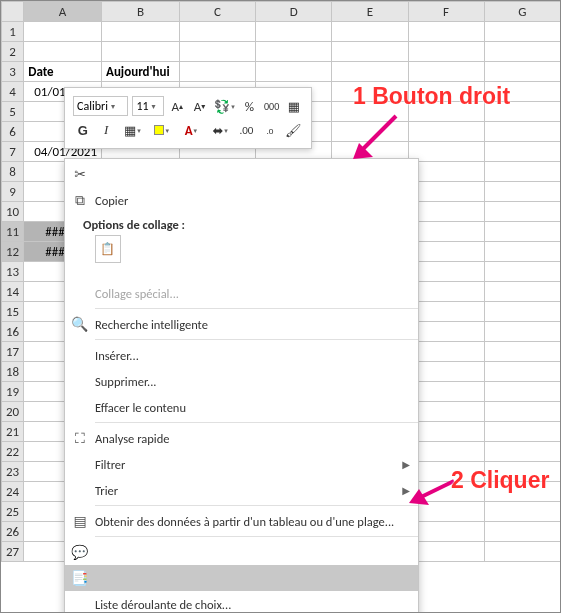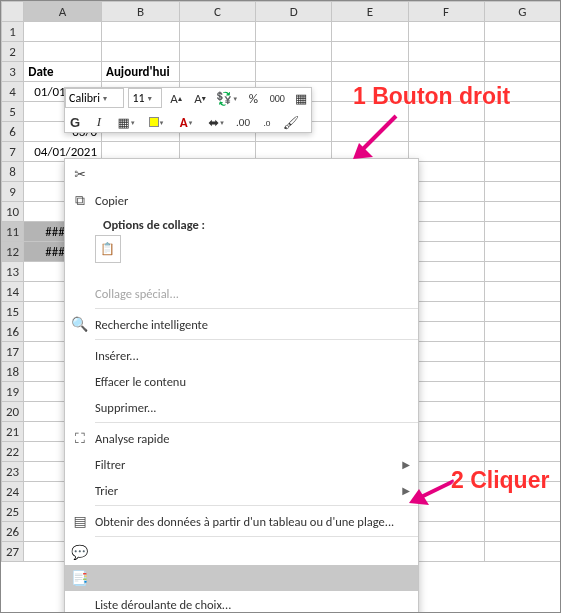--- a/index.html
+++ b/index.html
@@ -39,21 +39,21 @@
 
   
   .mini-toolbar {
     position: absolute;
     left: 63px;
     top: 86px;
     width: 248px;
     background: #fff;
     border: 1px solid #c6c6c6;
     box-shadow: 0 2px 6px rgba(0,0,0,0.2);
-    padding: 0;
+    padding: 8px;
     display: flex;
     flex-direction: column;
     gap: 4px;
     z-index: 10;
   }
   .mini-row { display: flex; align-items: center; gap: 4px; }
   .mini-row .combo {
     border: 1px solid #c6c6c6;
     height: 20px;
     display: flex;
@@ -104,21 +104,21 @@
     color: #505050;
     font-size: 14px;
   }
   .menu-item.disabled .icon-col { color: #b8b8b8; }
   .menu-item .label { flex: 1; }
   .menu-item .submenu-arrow { font-size: 10px; color: #666; }
   .menu-header {
     display: flex;
     align-items: center;
     height: 22px;
-    padding-left: 38px;
+    padding-left: 18px;
     font-weight: bold;
     font-size: 12.5px;
     color: #333;
     background: #fff;
   }
   .menu-sep { height: 1px; background: #e0e0e0; margin: 2px 0 2px 30px; }
   .paste-icon-box {
     width: 26px; height: 28px;
     border: 1px solid #c6c6c6;
     margin-left: 30px;
@@ -488,25 +488,25 @@
     <span class="icon-col">🔍</span>
     <span class="label">Recherche intelligente</span>
   </div>
   <div class="menu-sep"></div>
   <div class="menu-item">
     <span class="icon-col"></span>
     <span class="label">Insérer...</span>
   </div>
   <div class="menu-item">
     <span class="icon-col"></span>
+    <span class="label">Supprimer...</span>
+  </div>
+  <div class="menu-item">
+    <span class="icon-col"></span>
     <span class="label">Effacer le contenu</span>
-  </div>
-  <div class="menu-item">
-    <span class="icon-col"></span>
-    <span class="label">Supprimer...</span>
   </div>
   <div class="menu-sep"></div>
   <div class="menu-item">
     <span class="icon-col">⛶</span>
     <span class="label">Analyse rapide</span>
   </div>
   <div class="menu-item">
     <span class="icon-col"></span>
     <span class="label">Filtrer</span>
     <span class="submenu-arrow">▶</span>

